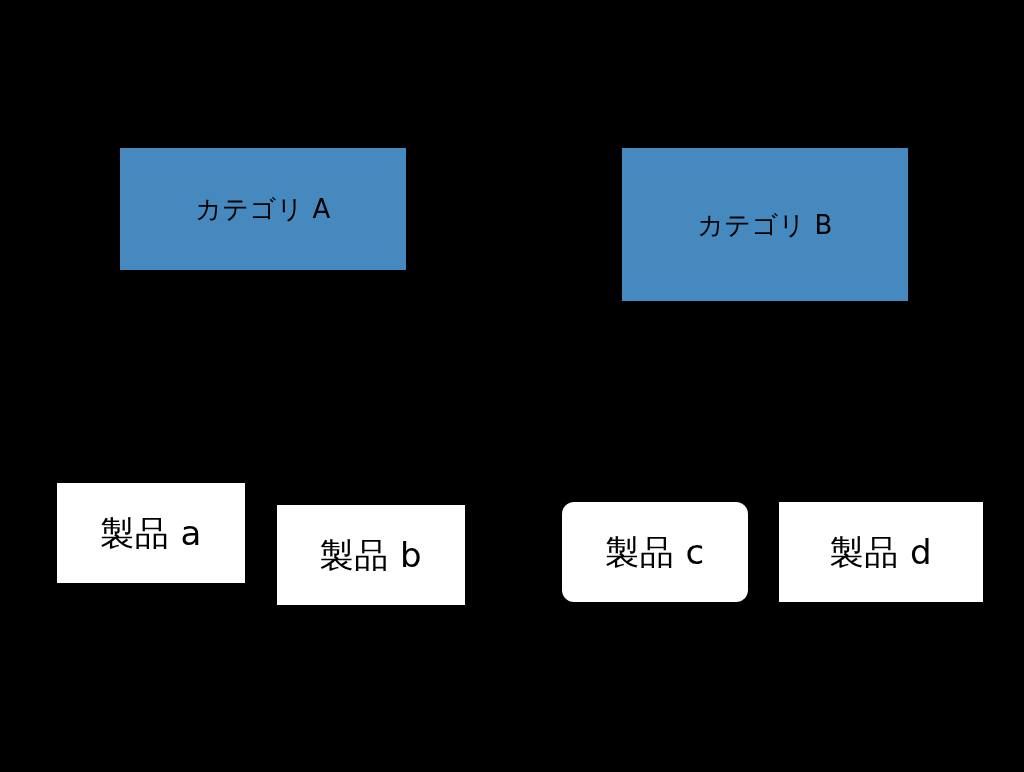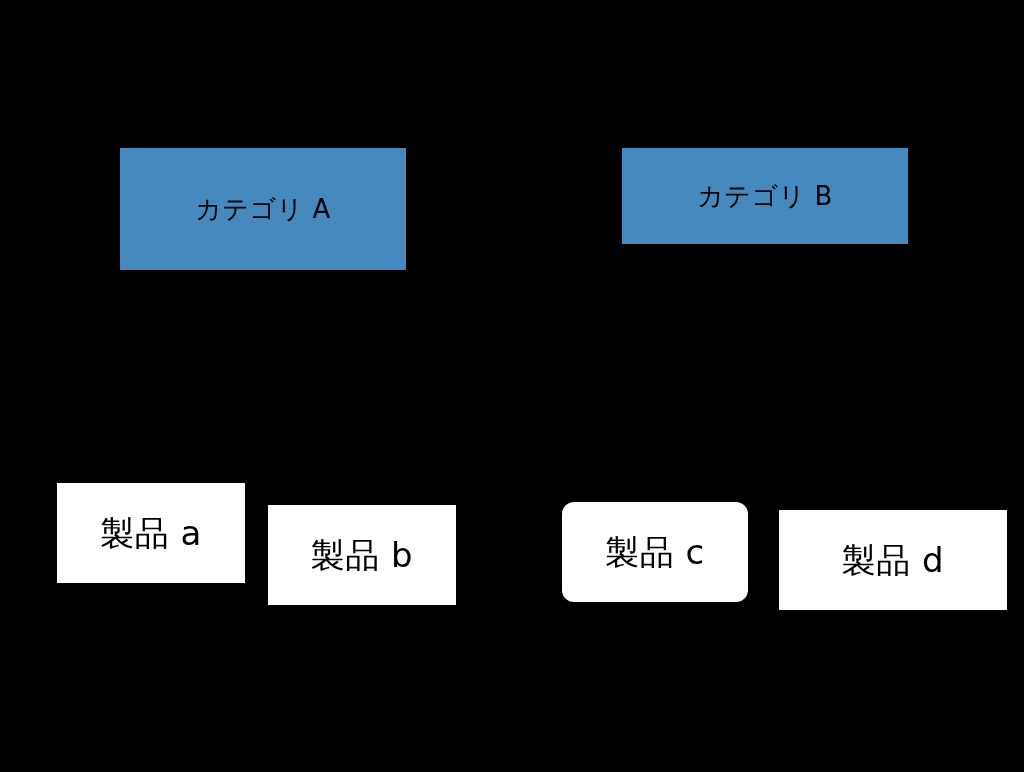--- a/index.html
+++ b/index.html
@@ -31,27 +31,27 @@
     letter-spacing: 0.5px;
   }
   .node-product {
     background: #ffffff;
     font-size: 34px;
     letter-spacing: 0.5px;
   }
 
   
   #node-cat-a { left: 120px; top: 148px; width: 286px; height: 122px; }
-  #node-cat-b { left: 622px; top: 148px; width: 286px; height: 96px; }
+  #node-cat-b { left: 622px; top: 148px; width: 286px; height: 153px; }
 
   
   #node-prod-a { left: 57px;  top: 483px; width: 188px; height: 100px; }
-  #node-prod-b { left: 268px; top: 505px; width: 188px; height: 100px; }
+  #node-prod-b { left: 277px; top: 505px; width: 188px; height: 100px; }
   #node-prod-c { left: 562px; top: 502px; width: 186px; height: 100px; border-radius: 12px; }
-  #node-prod-d { left: 779px; top: 502px; width: 228px; height: 100px; margin-top: 8px; }
+  #node-prod-d { left: 779px; top: 502px; width: 204px; height: 100px; }
 </style>
 </head>
 <body>
 
 <div id="canvas">
 
   <div class="node node-category" id="node-cat-a">
     <span>カテゴリ A</span>
   </div>
 

